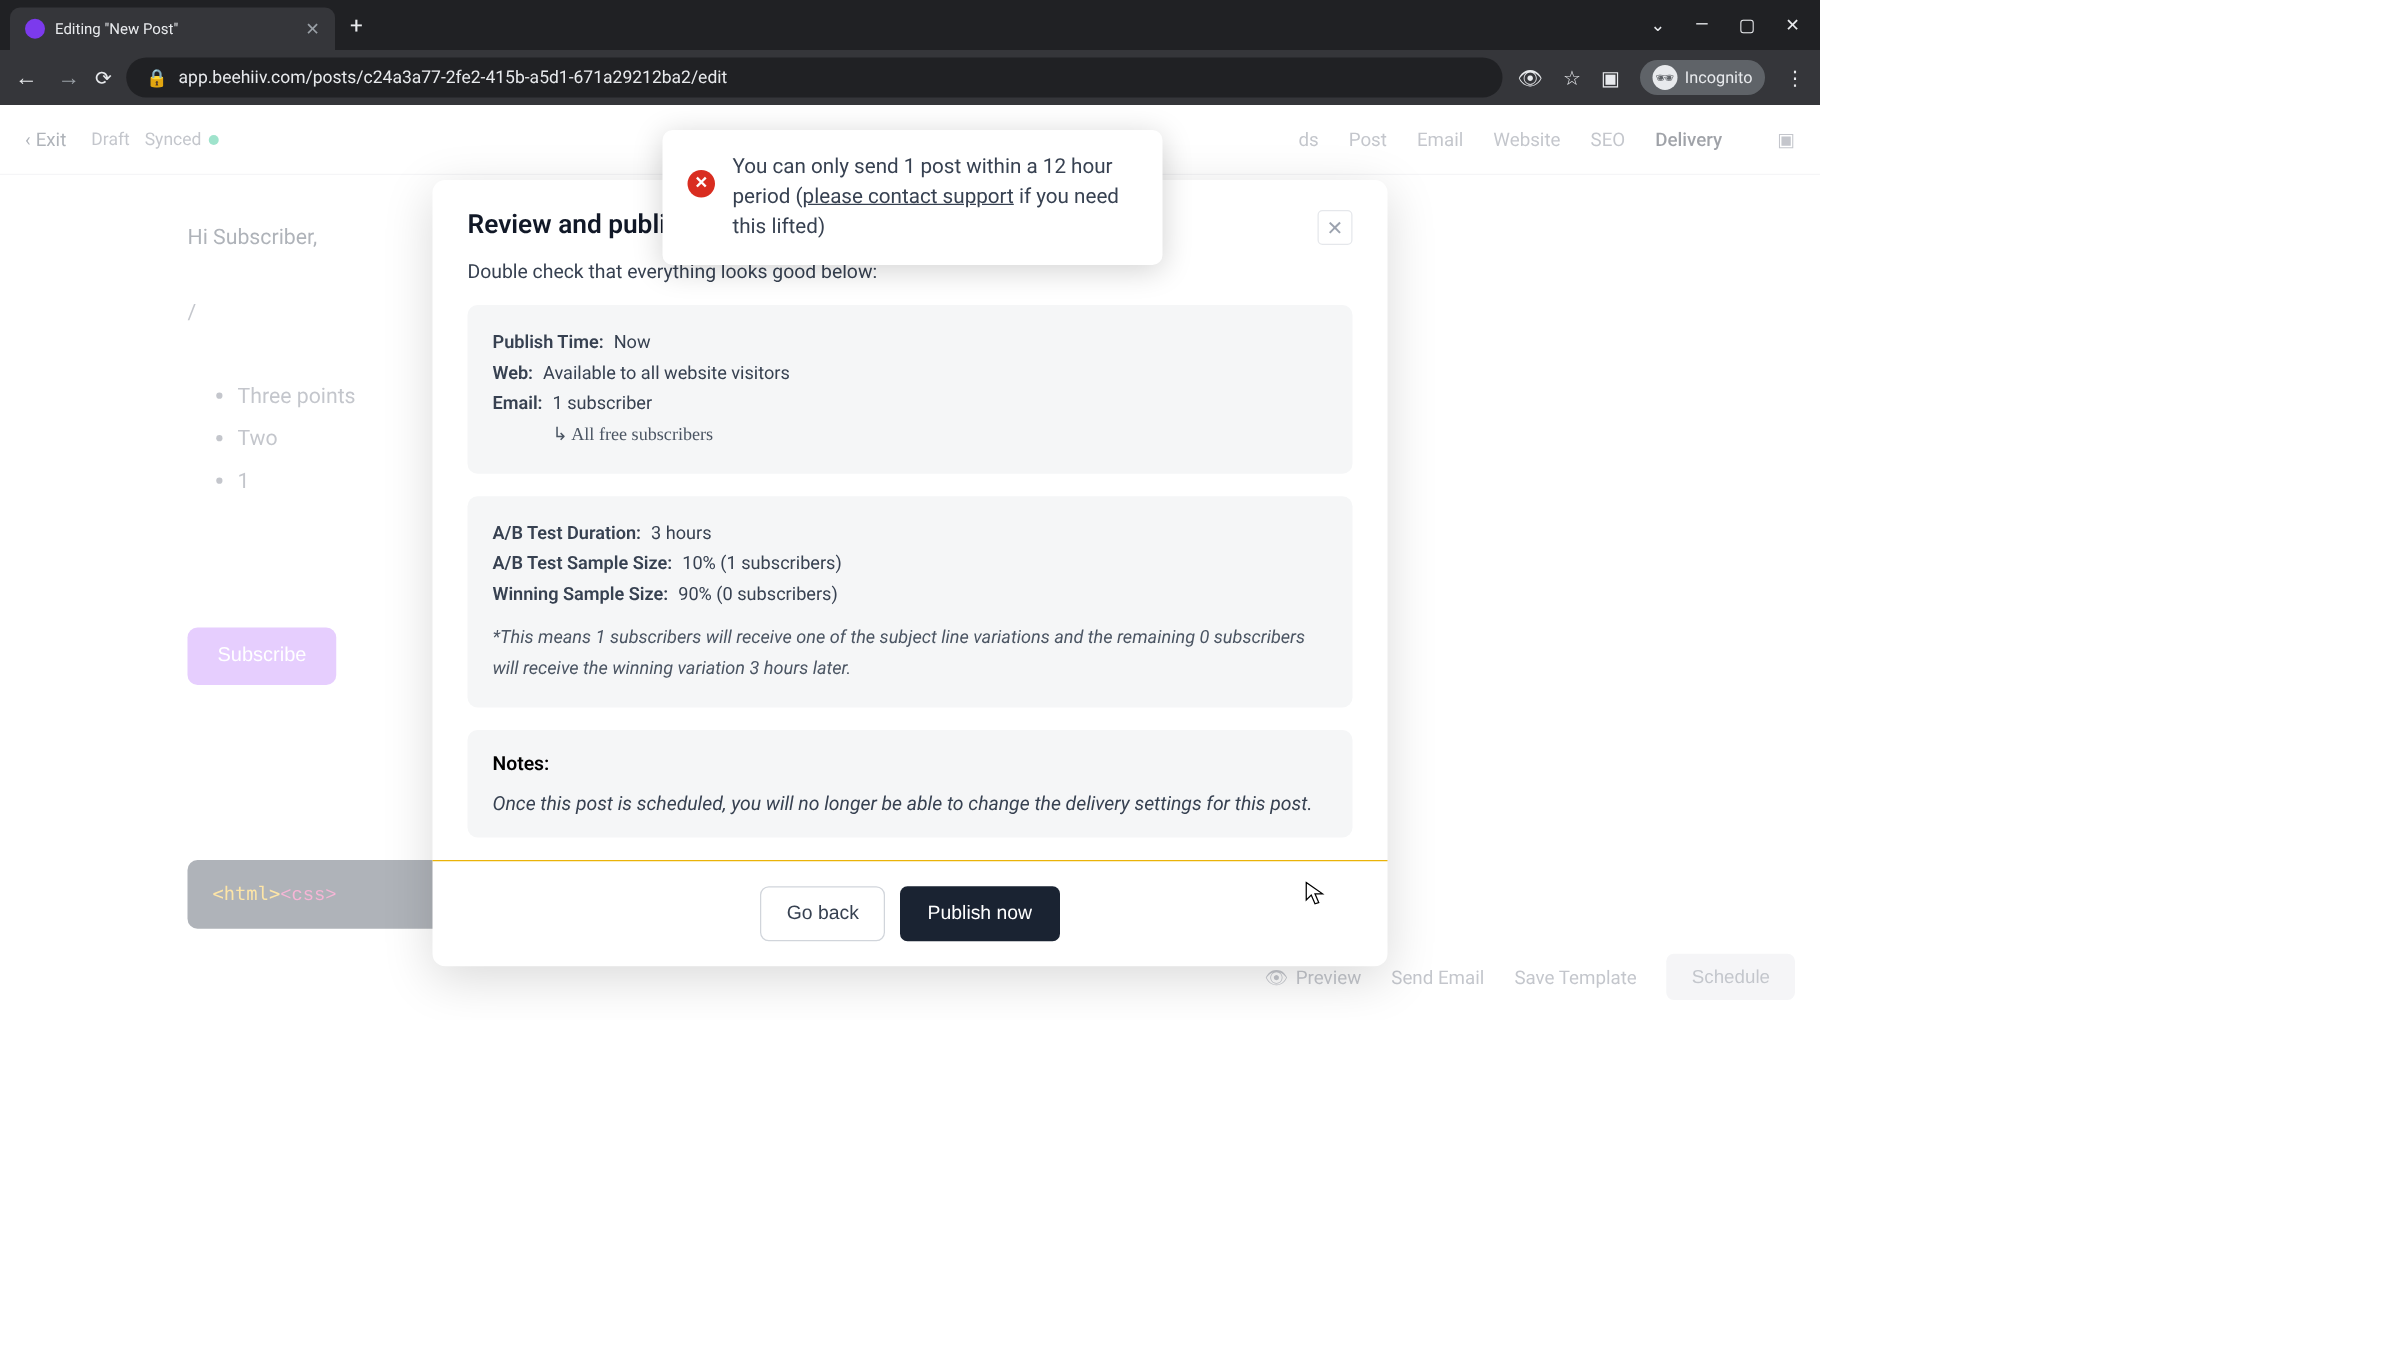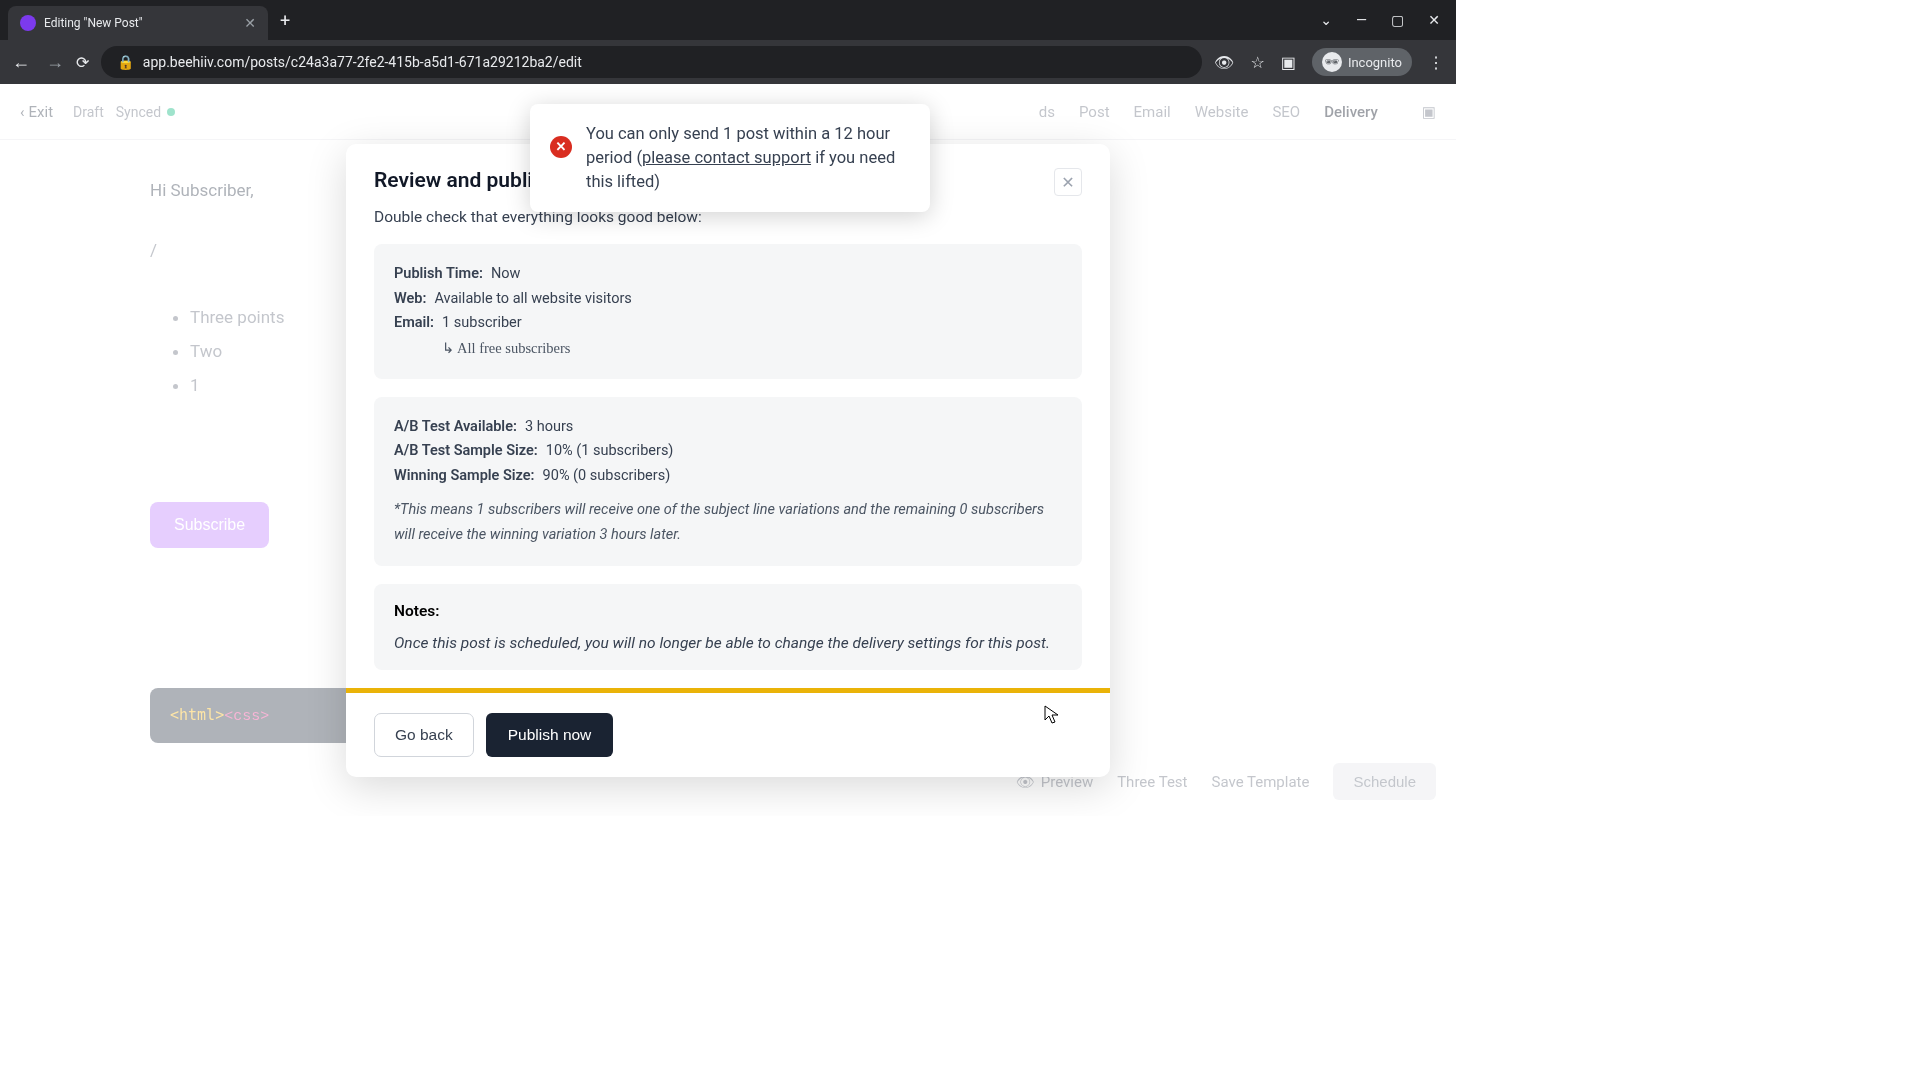--- a/index.html
+++ b/index.html
@@ -67,21 +67,21 @@
 .modal-sub { padding: 12px 28px 0; font-size: 15.5px; color: #374151; }
 .modal-body { padding: 18px 28px; }
 .info-block { background: #f5f6f7; border-radius: 8px; padding: 18px 20px; margin-bottom: 18px; font-size: 14.5px; color: #374151; line-height: 1.7; }
 .info-row { display: flex; gap: 8px; }
 .info-row .k { font-weight: 600; }
 .sub-indent { padding-left: 48px; color: #4b5563; font-family: Liberation Serif, serif; }
 .note { font-style: italic; color: #4b5563; margin-top: 10px; }
 .notes-block { background: #f5f6f7; border-radius: 8px; padding: 18px 20px; }
 .notes-title { font-weight: 600; font-size: 15.5px; margin-bottom: 14px; }
 .notes-text { font-style: italic; color: #374151; font-size: 15.5px; }
-.modal-footer { border-top: 5px solid #eab308; padding: 20px 28px; display: flex; justify-content: flex-start; gap: 12px; }
+.modal-footer { border-top: 1px solid #eab308; padding: 20px 28px; display: flex; justify-content: center; gap: 12px; }
 .btn-secondary { background: #fff; border: 1px solid #d1d5db; padding: 12px 20px; border-radius: 7px; font-size: 15.5px; color: #374151; cursor: pointer; }
 .btn-primary { background: #1a2332; border: none; padding: 12px 22px; border-radius: 6px; font-size: 15.5px; color: #fff; font-weight: 500; cursor: pointer; }
 
 
 .toast { position: absolute; top: 104px; left: 530px; width: 400px; background: #fff; border-radius: 8px; box-shadow: 0 4px 24px rgba(0,0,0,0.18); padding: 18px 20px; display: flex; gap: 14px; z-index: 20; font-size: 16.5px; line-height: 1.45; color: #374151; }
 .toast-icon { width: 22px; height: 22px; background: #d92d20; border-radius: 50%; flex-shrink: 0; margin-top: 14px; display: flex; align-items: center; justify-content: center; color: #fff; font-size: 13px; font-weight: bold; }
 .toast a { color: #374151; text-decoration: underline; }
 
 .cursor { position: absolute; top: 705px; left: 1044px; z-index: 30; width: 16px; height: 20px; }
 .cursor svg { width: 16px; height: 20px; }
@@ -176,21 +176,21 @@
         <div style="margin-top:66px">ee subscribers</div>
       </div>
     </div>
   </div>
 
   <div class="bottom-bar">
     <span>
         <span>👁</span>
         <span>Preview</span>
       </span>
-    <span>Three Test</span>
+    <span>Send Email</span>
     <span>Save Template</span>
     <button class="schedule-btn">Schedule</button>
   </div>
 </div>
 
 <div class="overlay"></div>
 
 <div class="modal">
   <div class="modal-header">
     <div class="modal-title">Review and publish</div>
@@ -208,21 +208,21 @@
           <span>Available to all website visitors</span>
         </div>
       <div class="info-row">
           <span class="k">Email:</span>
           <span>1 subscriber</span>
         </div>
       <div class="sub-indent">↳   All free subscribers</div>
     </div>
     <div class="info-block">
       <div class="info-row">
-          <span class="k">A/B Test Available:</span>
+          <span class="k">A/B Test Duration:</span>
           <span>3 hours</span>
         </div>
       <div class="info-row">
           <span class="k">A/B Test Sample Size:</span>
           <span>10% (1 subscribers)</span>
         </div>
       <div class="info-row">
           <span class="k">Winning Sample Size:</span>
           <span>90% (0 subscribers)</span>
         </div>

